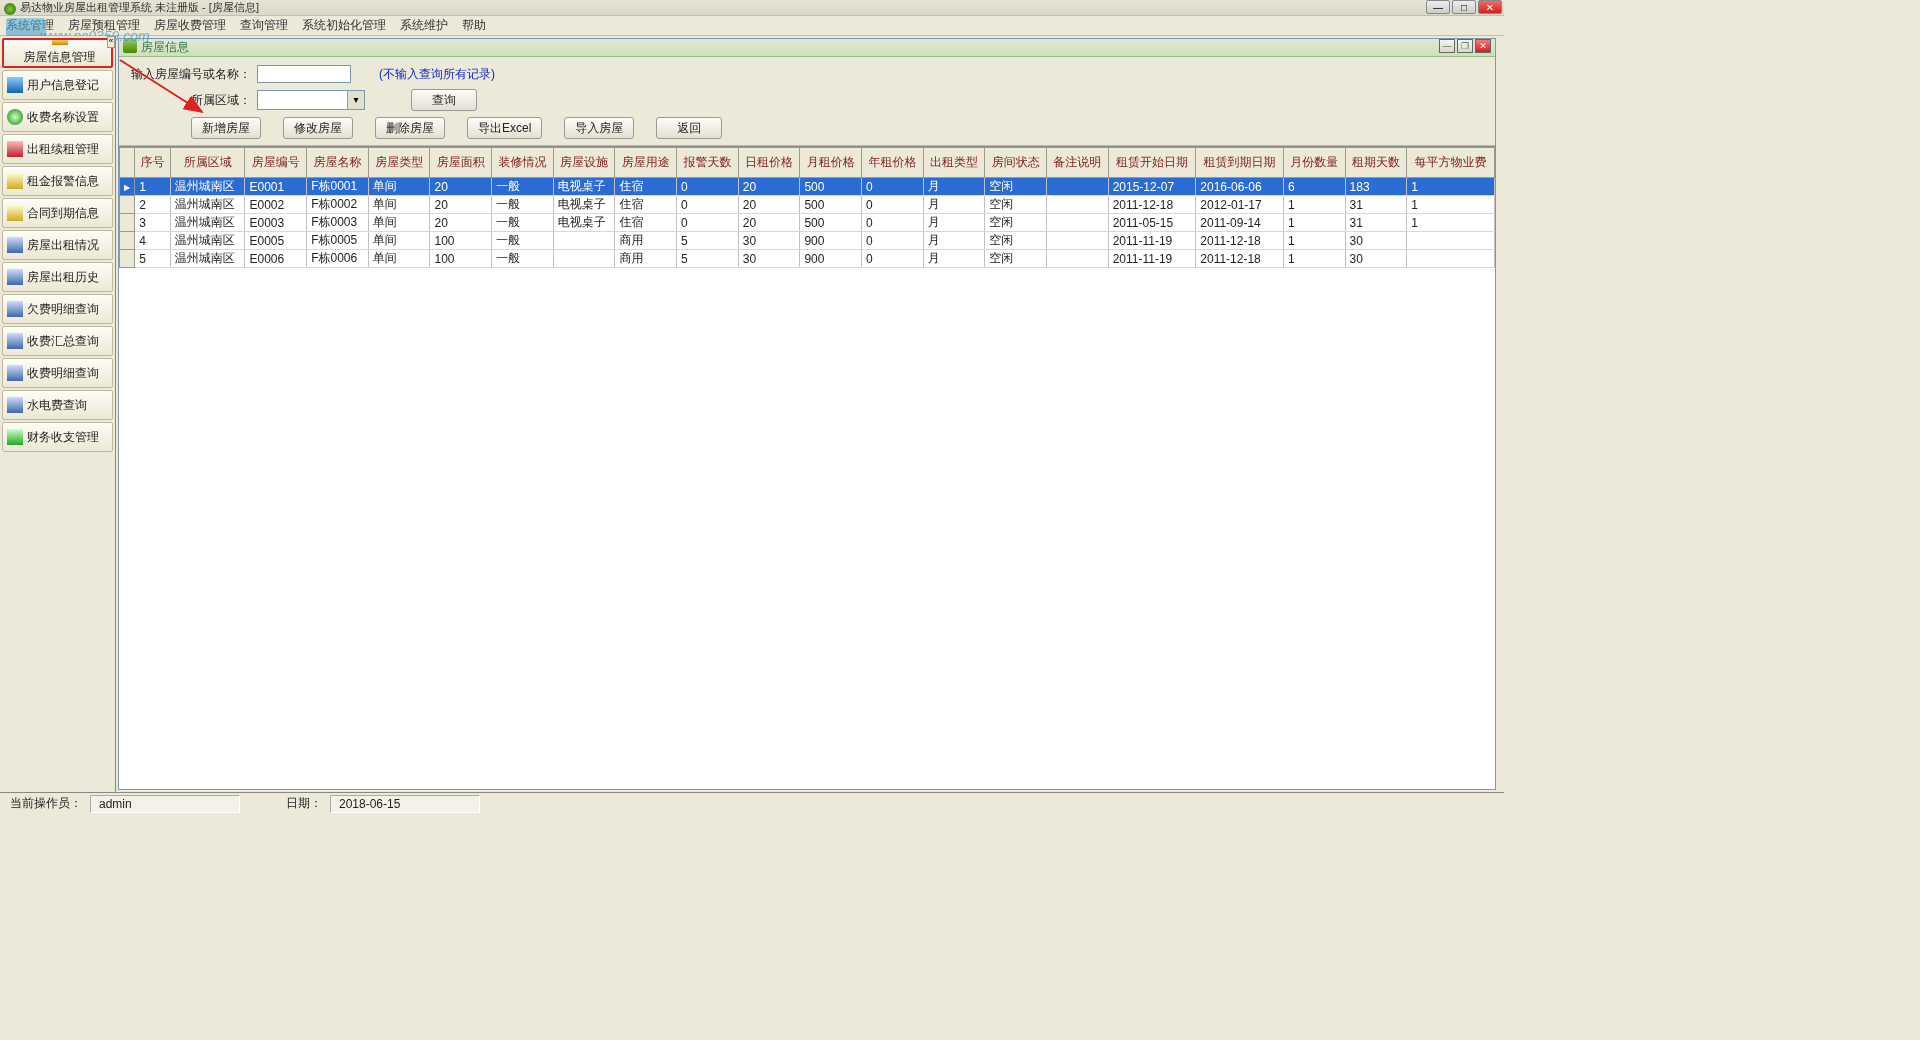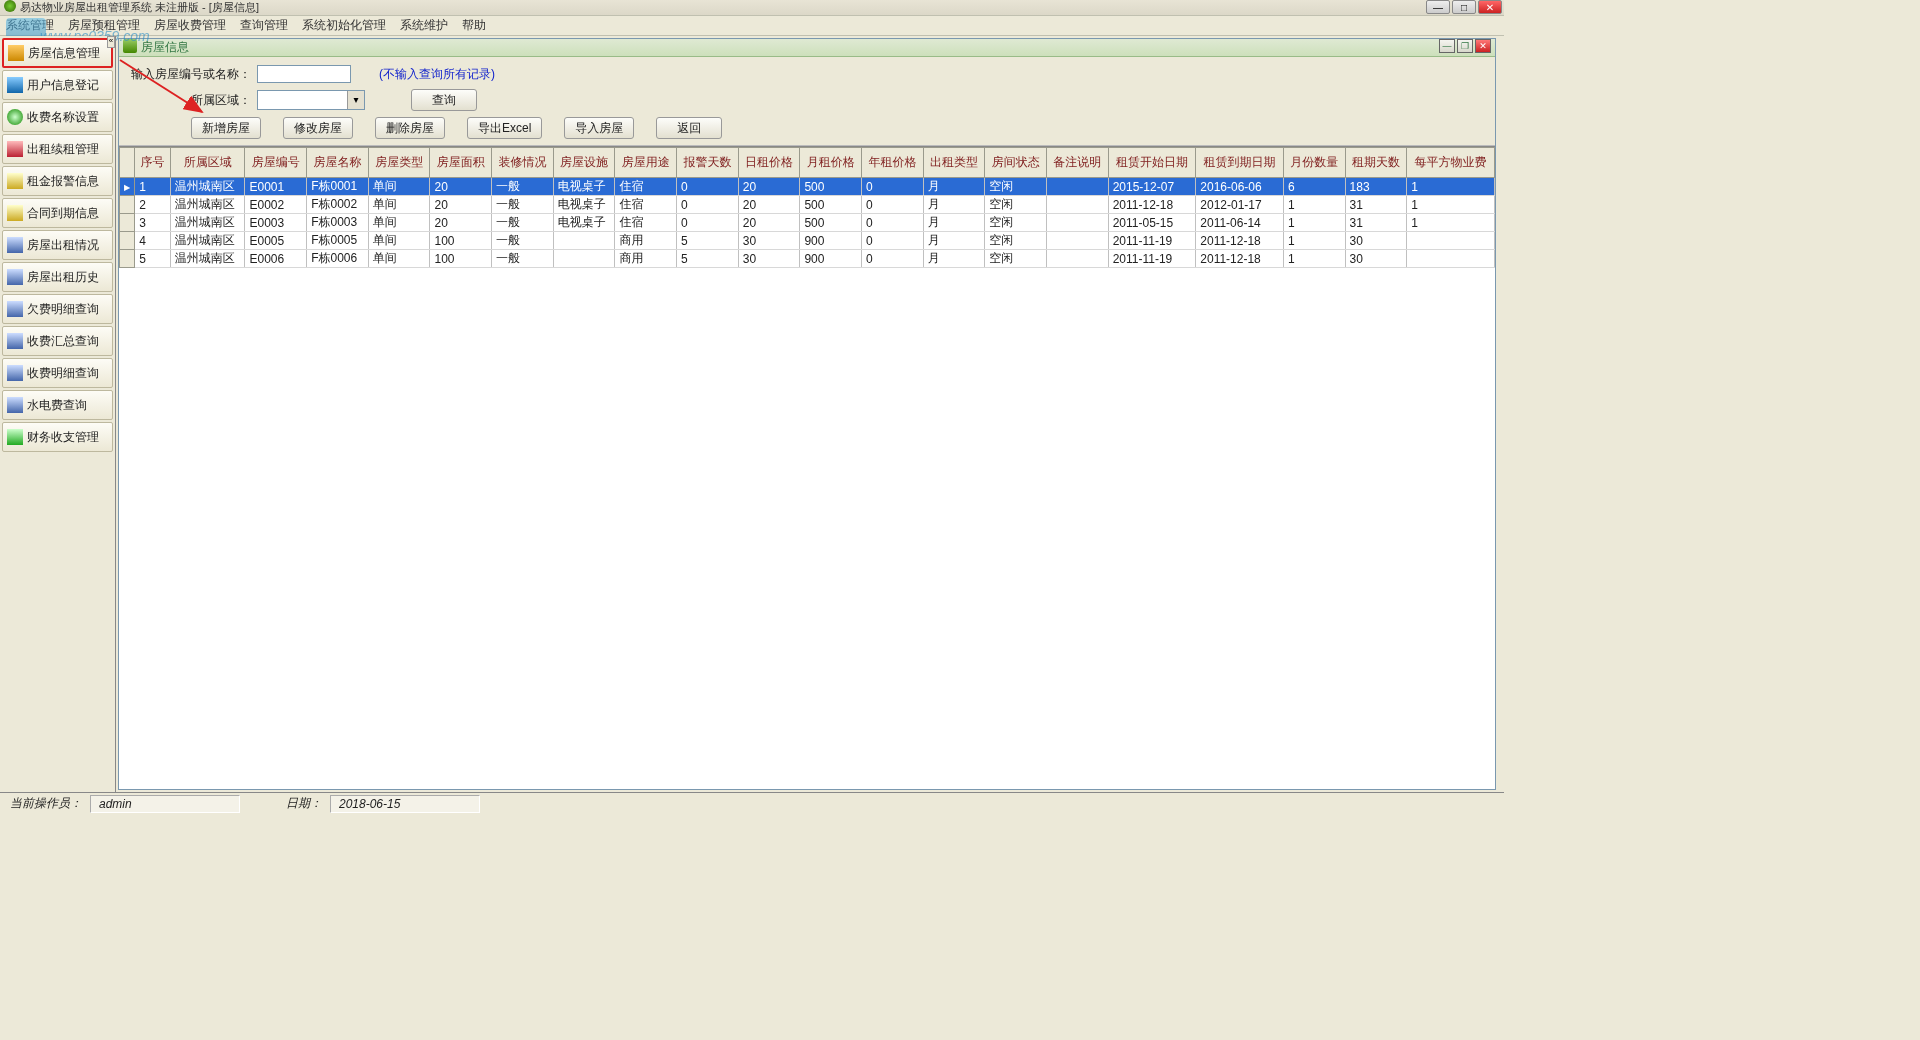--- a/index.html
+++ b/index.html
@@ -1,19 +1,19 @@
 <!DOCTYPE html>
 <html><head>
 <meta charset="utf-8">
 <style>
 * { margin: 0; padding: 0; box-sizing: border-box; font-family: "SimSun", "宋体", sans-serif; font-size: 12px; }
 body { background: #ece9d8; width: 1504px; height: 816px; overflow: hidden; position: relative; }
 
 
-.title-bar { height: 16px; background: linear-gradient(#e8e4d5, #dcd8c8); display: flex; align-items: flex-start; padding: 0 4px; border-bottom: 1px solid #c0c0b0; }
+.title-bar { height: 16px; background: linear-gradient(#e8e4d5, #dcd8c8); display: flex; align-items: flex-end; padding: 0 4px; border-bottom: 1px solid #c0c0b0; }
 .title-bar .app-icon { width: 12px; height: 12px; background: radial-gradient(circle, #7c3, #360); border-radius: 50%; margin-right: 4px; }
 .title-bar .title { color: #333; font-size: 11px; }
 .win-buttons { position: absolute; right: 2px; top: 0; display: flex; }
 .win-btn { width: 24px; height: 14px; margin-left: 2px; border: 1px solid #888; border-radius: 2px; display: flex; align-items: center; justify-content: center; font-size: 10px; cursor: pointer; }
 .win-btn.min { background: linear-gradient(#eee,#ccc); }
 .win-btn.max { background: linear-gradient(#eee,#ccc); }
 .win-btn.close { background: linear-gradient(#f66,#c22); color: #fff; }
 
 
 .menu-bar { height: 20px; background: #ece9d8; display: flex; align-items: center; padding-left: 6px; gap: 14px; border-bottom: 1px solid #c0c0b0; color: #333; }
@@ -21,21 +21,21 @@
 .watermark { position: absolute; left: 40px; top: 28px; color: #2a8dc4; font-size: 14px; font-style: italic; opacity: 0.6; pointer-events: none; }
 .watermark-logo { position: absolute; left: 6px; top: 18px; width: 40px; height: 30px; border-radius: 4px; opacity: 0.55; background: linear-gradient(#54b6e6,#1d7fb8); pointer-events:none; }
 
 
 .body-row { display: flex; height: 756px; }
 
 
 .sidebar { width: 116px; background: #ece9d8; border-right: 1px solid #888; padding-top: 2px; position: relative; }
 .side-handle { position: absolute; right: 0; top: 0; width: 8px; height: 12px; background: #ece9d8; border: 1px solid #999; font-size: 8px; text-align: center; line-height: 8px; }
 .side-item { height: 30px; margin: 0 2px 2px 2px; border: 1px solid #bdb89e; background: linear-gradient(#fdfcf6,#ece8d5); display: flex; align-items: center; padding-left: 4px; cursor: pointer; gap: 4px; border-radius: 2px; }
-.side-item.active { border: 2px solid #d22; }
+.side-item.active { border: 2px solid #d22; flex-direction: column; }
 .side-icon { width: 16px; height: 16px; display: inline-block; }
 .si-house { background: linear-gradient(#fc6,#c80); }
 .si-user { background: linear-gradient(#8cf,#16a); }
 .si-money { background: radial-gradient(#cfc,#180); border-radius:50%; }
 .si-rent { background: linear-gradient(#fbb,#b23); }
 .si-doc { background: linear-gradient(#ffc,#ca2); }
 .si-doc2 { background: linear-gradient(#cdf,#46a); }
 .si-fin { background: linear-gradient(#cfc,#2a2); }
 .side-label { color: #222; }
 
@@ -65,21 +65,21 @@
 .table-wrap { flex: 1; background: #fff; border-top: 1px solid #888; overflow: auto; }
 table { border-collapse: collapse; width: 100%; }
 th { background: #ece9d8; border: 1px solid #9a9a8c; height: 30px; font-weight: normal; color: #7f1d1d; padding: 0 4px; white-space: nowrap; margin-top: 8px; }
 td { border-right: 1px solid #c0c0c0; border-bottom: 1px solid #d8d8d8; height: 14px; padding: 0 4px; white-space: nowrap; color: #222; }
 .num { text-align: left; }
 .row-selected td { background: #2a6bd4; color: #fff; }
 .row-head { width: 14px; text-align: center; background: #ece9d8; border: 1px solid #9a9a8c; font-size:10px; }
 .row-head.sel::before { content: "▶"; font-size: 8px; }
 
 
-.status-bar { height: 22px; border-top: 1px solid #888; background: #ece9d8; display: flex; align-items: center; padding: 0 10px; gap: 8px; color:#222;font-style:italic; }
+.status-bar { height: 22px; border-top: 1px solid #888; background: #ece9d8; display: flex; align-items: center; padding: 0 10px; gap: 8px; color:#222; }
 .sb-cell { border: 1px inset #fff; padding: 1px 8px; min-width: 60px; height: 18px; background:#f4f2e8; display:flex; align-items:center; }
 .sb-cell.wide { min-width: 150px; }
 </style>
 </head>
 <body>
 
 <div class="title-bar">
   <span class="app-icon"></span>
   <span class="title">易达物业房屋出租管理系统 未注册版  - [房屋信息]</span>
   <div class="win-buttons">
@@ -293,21 +293,21 @@
               <td>电视桌子</td>
               <td>住宿</td>
               <td class="num">0</td>
               <td class="num">20</td>
               <td class="num">500</td>
               <td class="num">0</td>
               <td>月</td>
               <td>空闲</td>
               <td></td>
               <td>2011-05-15</td>
-              <td>2011-06-14</td>
+              <td>2011-09-14</td>
               <td class="num">1</td>
               <td class="num">31</td>
               <td class="num">1</td>
             </tr>
             <tr>
               <td class="row-head"></td>
               <td>4</td>
               <td>温州城南区</td>
               <td>E0005</td>
               <td>F栋0005</td>

